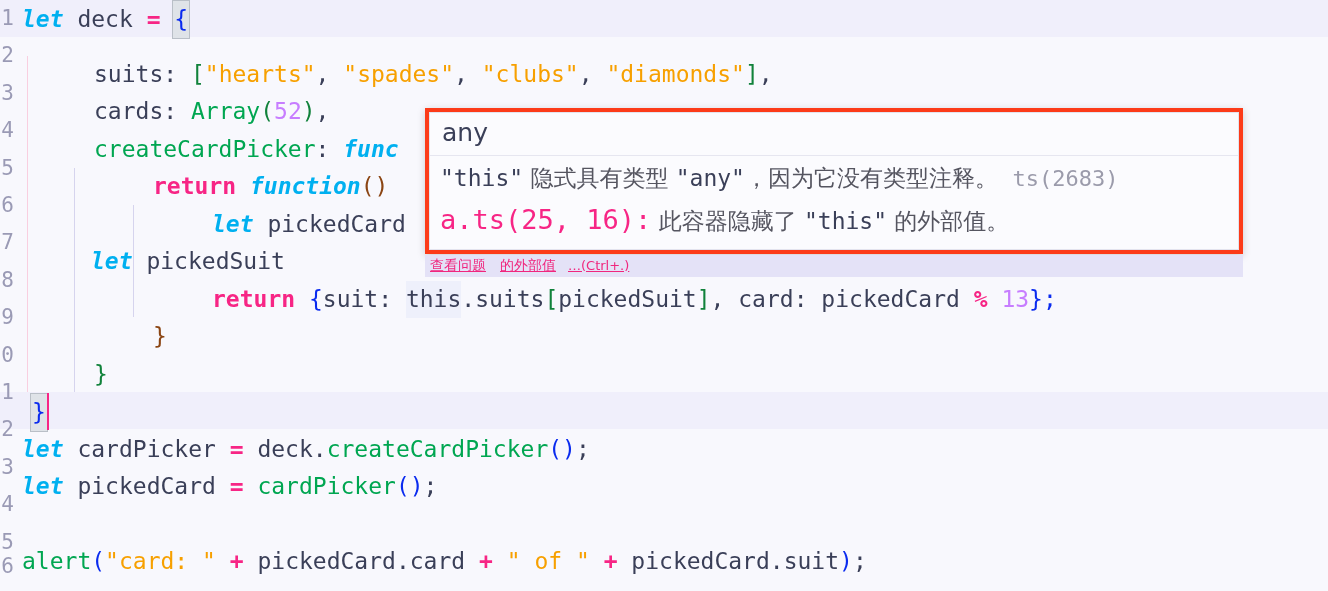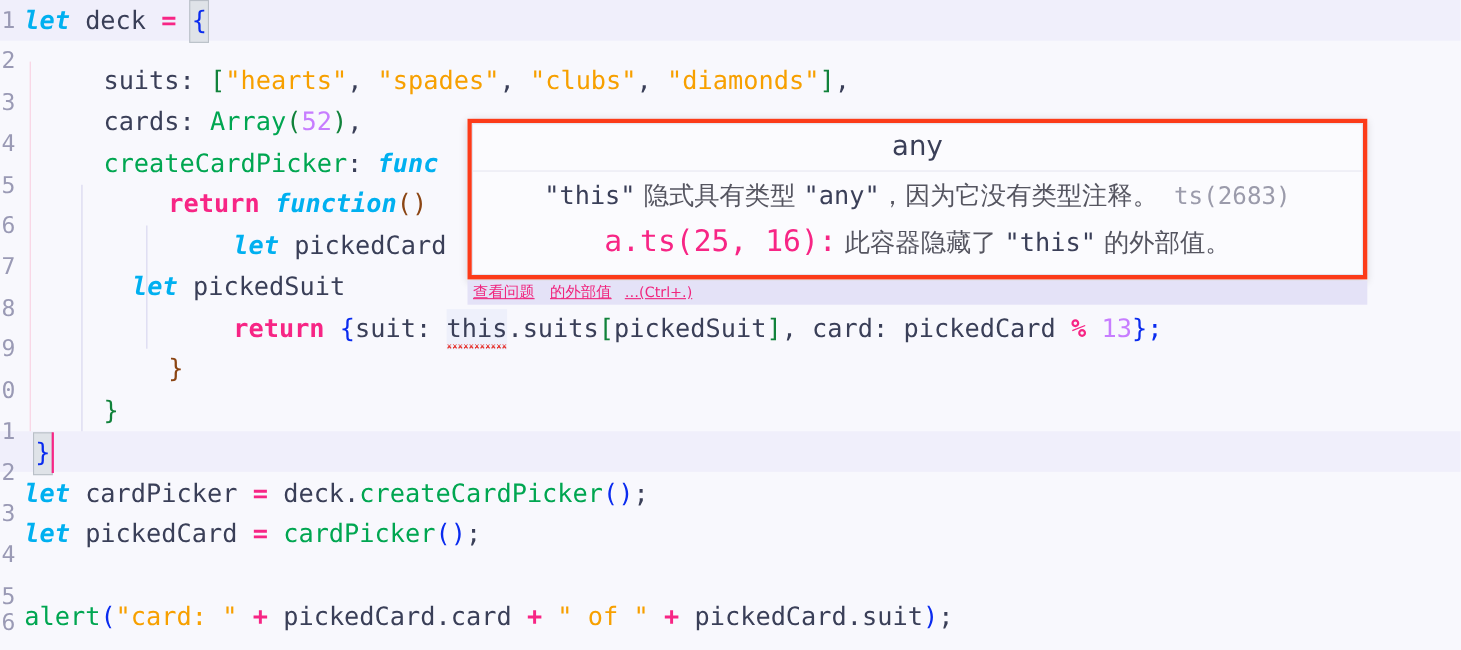--- a/index.html
+++ b/index.html
@@ -134,21 +134,20 @@
     top: 108px;
     width: 818px;
     background: #fbfbfe;
     border: 4px solid #fc3b19;
     box-sizing: border-box;
     box-shadow: 0 2px 8px rgba(0,0,0,0.18);
   }
   .tt-frame {
     border: 1px solid #e3e3ee;
     background: #fbfbfe;
-    text-align: center;
   }
   .tt-type {
     padding: 7px 12px 9px 12px;
     font-family: "DejaVu Sans", "Liberation Sans", sans-serif;
     font-size: 25px;
     color: #3a3f58;
     line-height: 1.05;
     border-bottom: 1px solid #e6e6f0;
   }
   .tt-body {
@@ -241,21 +240,21 @@
       <div class="row" style="top:56px;"><span class="txt" style="padding-left:94px;"><span class="ident">suits: </span><span class="br-green">[</span><span class="str">"hearts"</span><span class="punct">, </span><span class="str">"spades"</span><span class="punct">, </span><span class="str">"clubs"</span><span class="punct">, </span><span class="str">"diamonds"</span><span class="br-green">]</span><span class="punct">,</span></span></div>
 
       <div class="row" style="top:93px;"><span class="txt" style="padding-left:94px;"><span class="ident">cards: </span><span class="prop">Array</span><span class="br-green">(</span><span class="num">52</span><span class="br-green">)</span><span class="punct">,</span></span></div>
 
       <div class="row" style="top:131px;"><span class="txt" style="padding-left:94px;"><span class="prop">createCardPicker</span><span class="punct">: </span><span class="fn-kw">func</span></span></div>
 
       <div class="row" style="top:168px;"><span class="txt" style="padding-left:153px;"><span class="ret">return</span><span class="fn-kw"> function</span><span class="br-brown">()</span></span></div>
 
       <div class="row" style="top:206px;"><span class="txt" style="padding-left:212px;"><span class="kw">let</span><span class="ident"> pickedCard</span></span></div>
 
-      <div class="row" style="top:243px;"><span class="txt" style="padding-left:120px;"><span class="kw">let</span><span class="ident"> pickedSuit</span></span></div>
+      <div class="row" style="top:243px;"><span class="txt" style="padding-left:91px;"><span class="kw">let</span><span class="ident"> pickedSuit</span></span></div>
 
       <div class="row" style="top:281px;"><span class="txt" style="padding-left:212px;"><span class="ret">return</span><span class="br-blue"> {</span><span class="ident">suit: </span><span class="squig ident">this</span><span class="ident">.suits</span><span class="br-green">[</span><span class="ident">pickedSuit</span><span class="br-green">]</span><span class="ident">, card: pickedCard </span><span class="op">%</span><span class="num"> 13</span><span class="br-blue">}</span><span class="br-blue">;</span></span></div>
 
       <div class="row" style="top:318px;"><span class="txt" style="padding-left:153px;"><span class="br-brown">}</span></span></div>
 
       <div class="row" style="top:356px;"><span class="txt" style="padding-left:94px;"><span class="br-green">}</span></span></div>
 
       <div class="row" style="top:393px;"><span class="txt" style="padding-left:32px;"><span class="brmatch br-blue">}</span></span></div>
       <div class="caret" style="left:47px; top:393px; height:37px;"></div>
 

